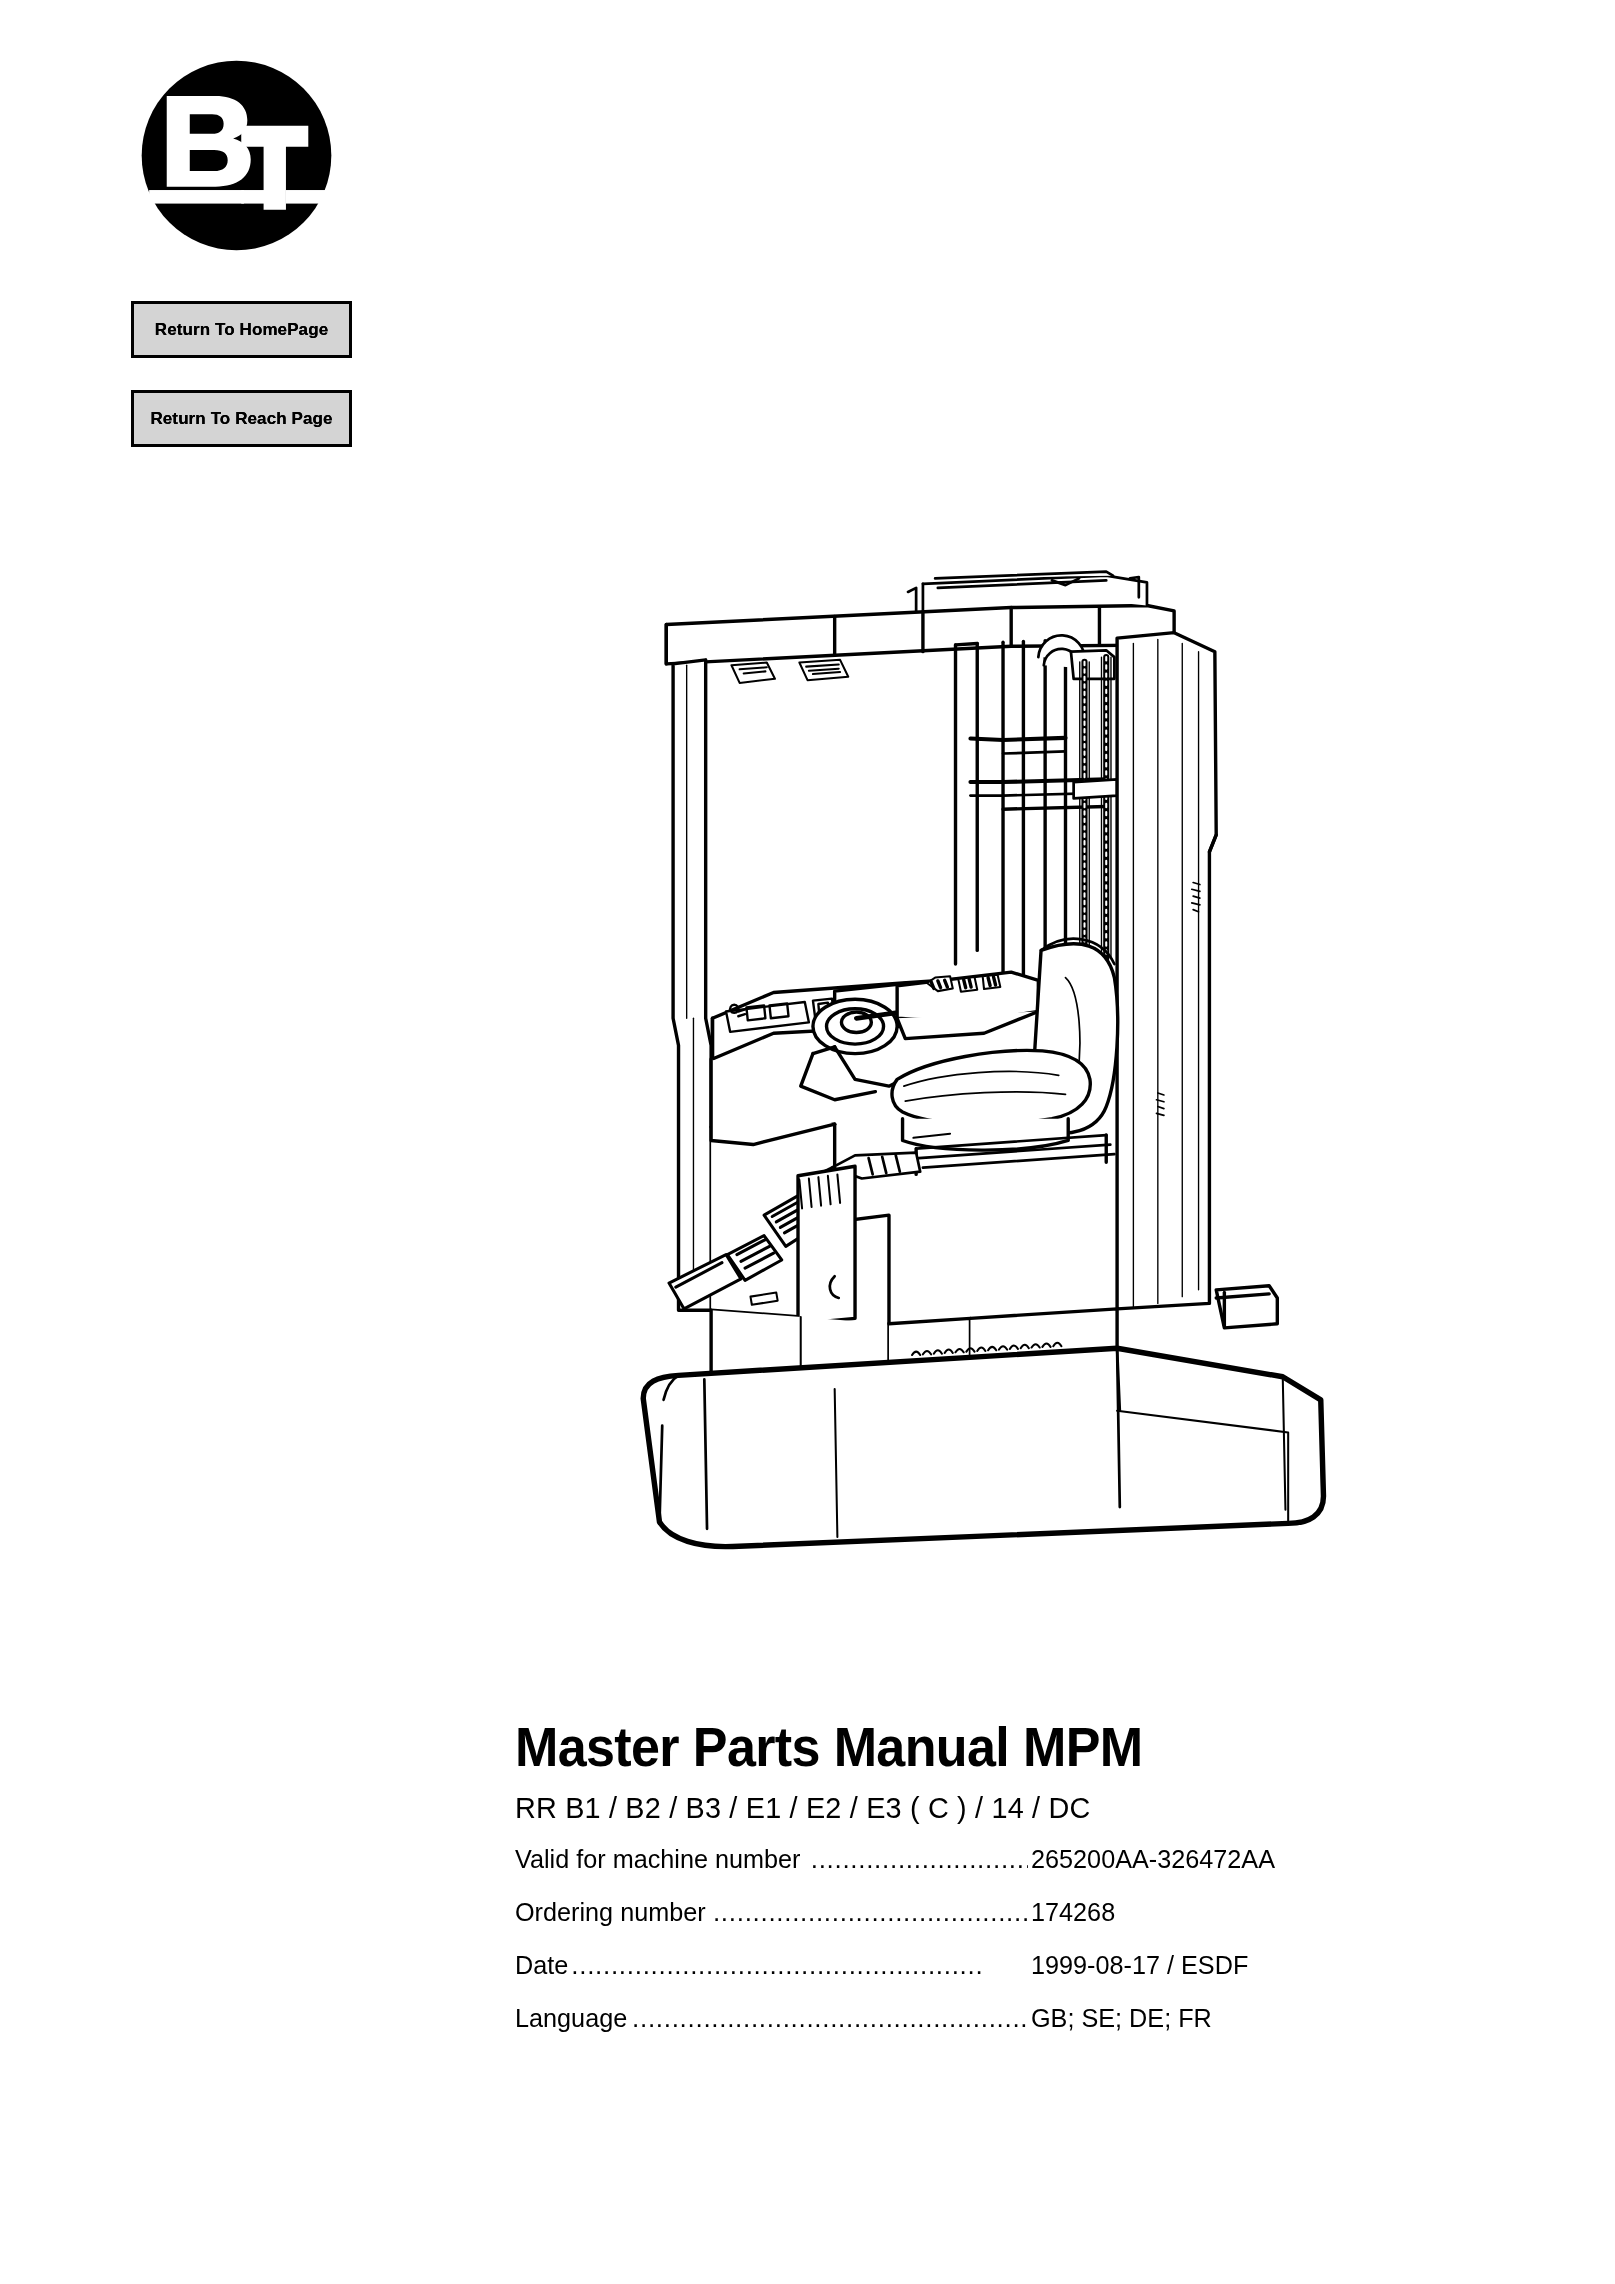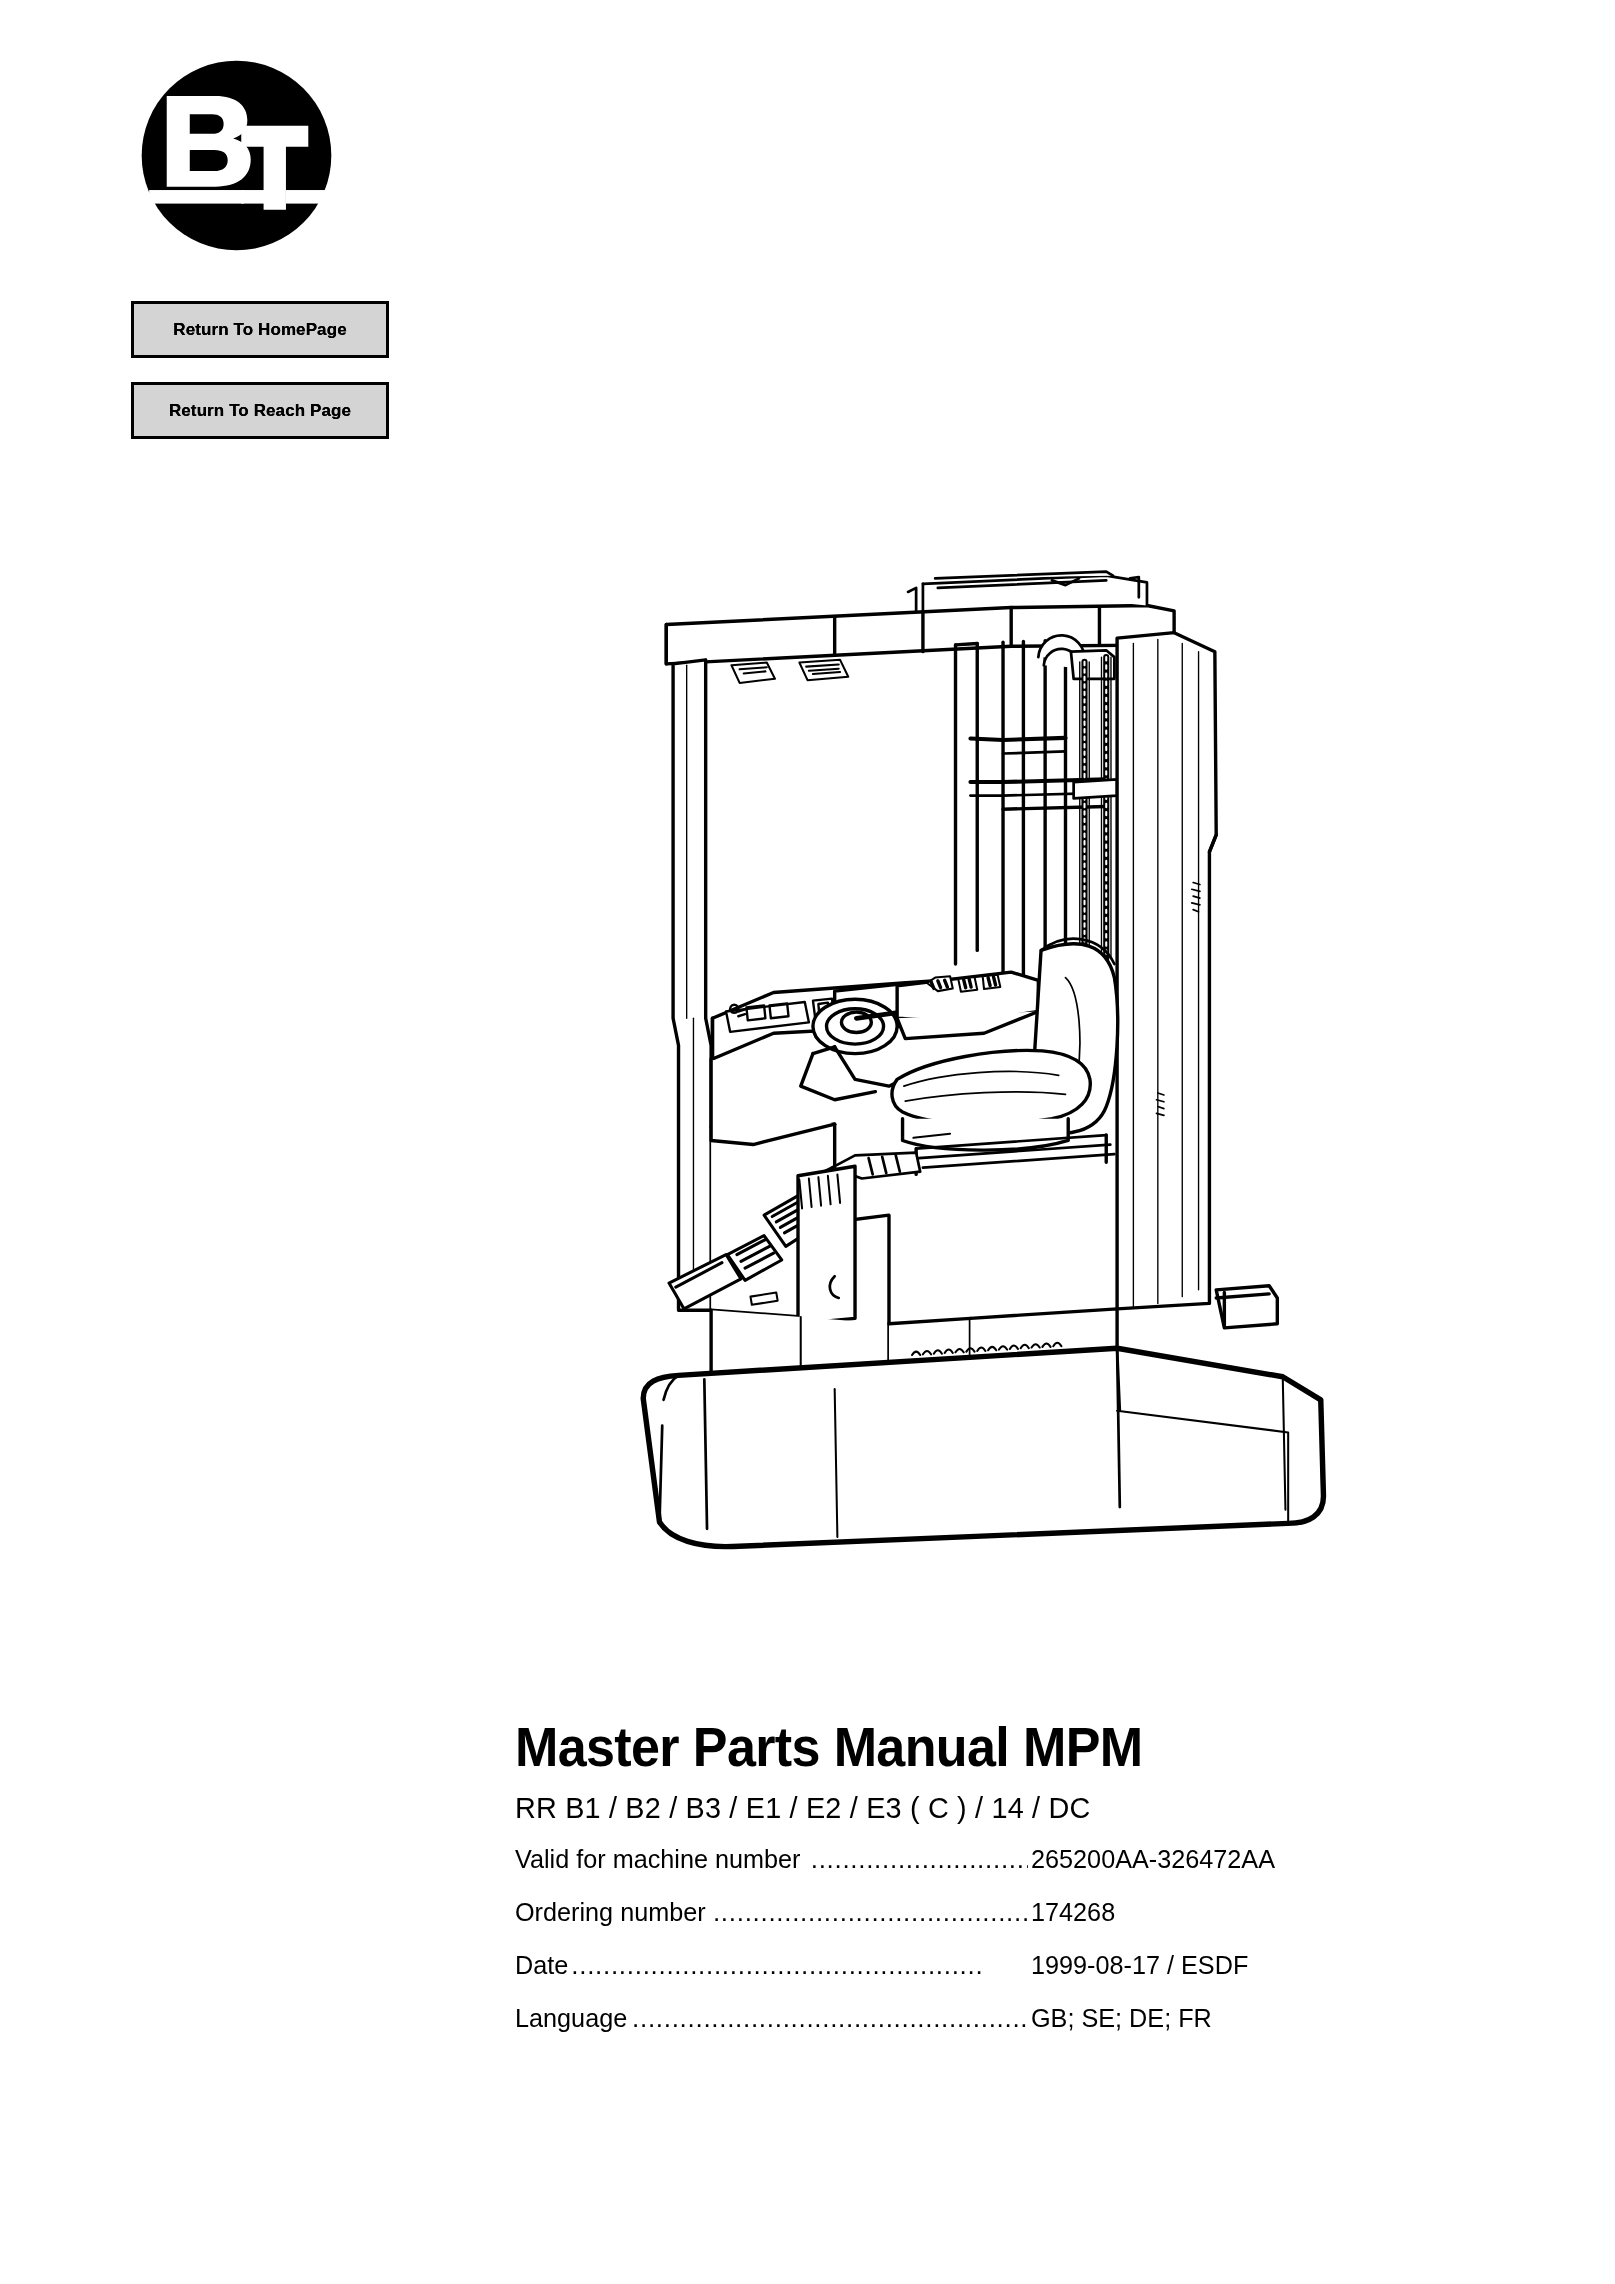--- a/index.html
+++ b/index.html
@@ -8,30 +8,30 @@
     font-family:"Liberation Sans","DejaVu Sans",sans-serif;color:#000;
     -webkit-font-smoothing:antialiased;
   }
 
   
   #logo{position:absolute;left:141px;top:60px;width:191px;height:191px;}
   #logo svg{display:block;width:100%;height:100%;}
 
   
   .nav-btn{
-    position:absolute;left:131px;width:258px;
+    position:absolute;left:131px;width:221px;
     background:#d4d4d4;border:3.4px solid #000;
     display:flex;align-items:center;justify-content:center;
     font-size:17px;font-weight:bold;letter-spacing:0.1px;
     font-family:"Liberation Sans","DejaVu Sans",sans-serif;
     color:#000;box-sizing:border-box;cursor:pointer;
     text-shadow:0 0 0 #000;
   }
   #btn-home{top:301px;height:57px;}
-  #btn-reach{top:382px;height:57px;}
+  #btn-reach{top:390px;height:57px;}
 
   
   #illus{position:absolute;left:631px;top:543px;width:740px;height:1049px;}
   #illus svg{display:block;width:100%;height:100%;}
 
   
   #textblock{position:absolute;left:515px;top:1718px;width:951px;}
 
   #doc-title{
     font-size:56px;font-weight:bold;line-height:1.02;

